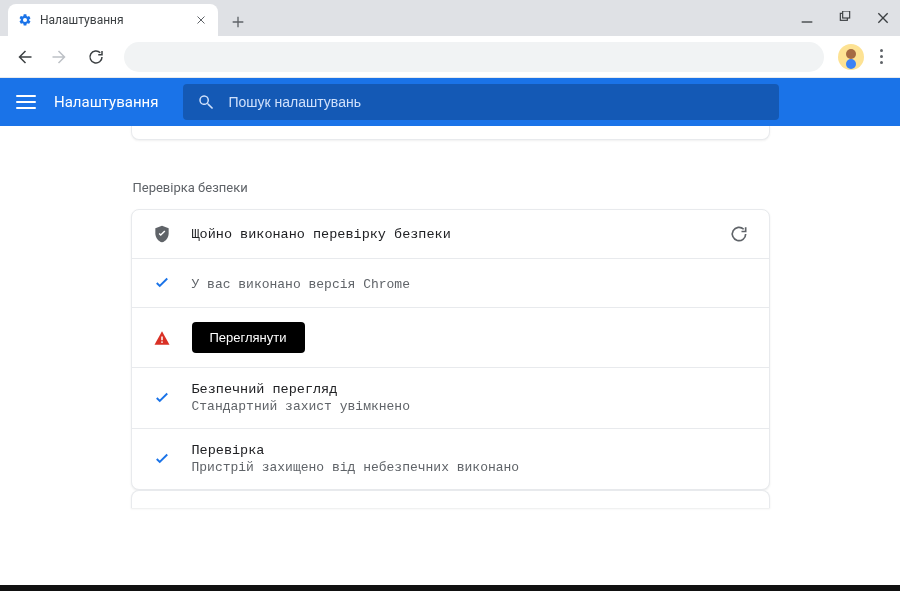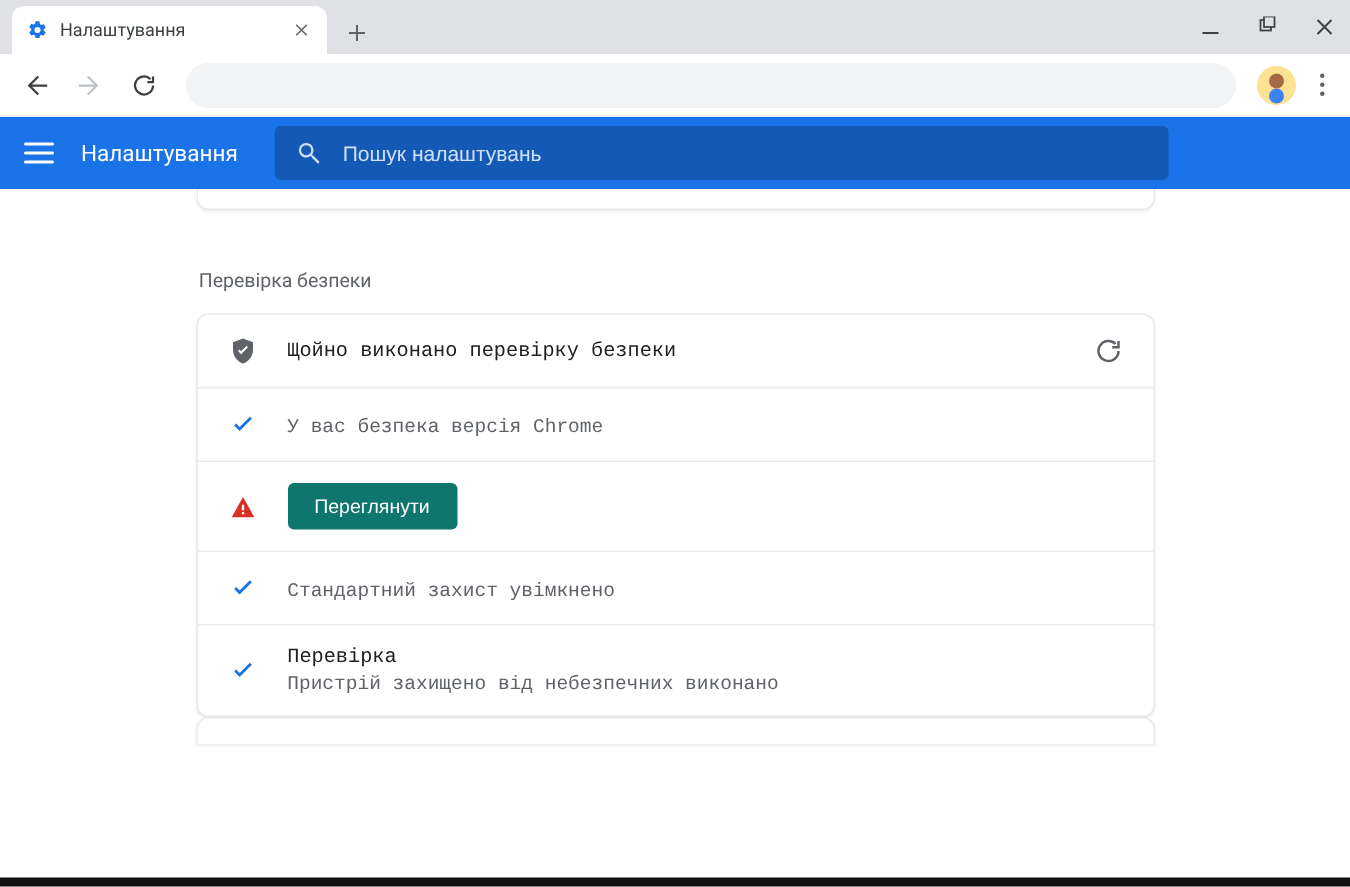--- a/index.html
+++ b/index.html
@@ -45,21 +45,21 @@
   .section-label { font-size: 13px; color: #5f6368; margin: 40px 0 14px 2px; }
 
   .card { background: #fff; border: 1px solid #e8eaed; border-radius: 8px; box-shadow: 0 1px 2px rgba(60,64,67,0.1); }
   .row { display: flex; align-items: center; padding: 14px 20px; gap: 20px; }
   .row + .row { border-top: 1px solid #e8eaed; }
   .row-icon { width: 20px; height: 20px; flex: none; display: flex; align-items: center; justify-content: center; }
   .row-body { flex: 1; font-family: Liberation Mono, monospace; }
   .row-title { font-size: 13.5px; color: #202124; }
   .row-sub { font-size: 13px; color: #5f6368; margin-top: 2px; }
   .row-action { flex: none; }
-  .btn-primary { background: #0f766e; color: #fff; border: none; border-radius: 4px; font-size: 13px; padding: 8px 18px; cursor: pointer; }
+  .btn-primary { background: #000000; color: #fff; border: none; border-radius: 4px; font-size: 13px; padding: 8px 18px; cursor: pointer; }
   .refresh { width: 20px; height: 20px; color: #5f6368; cursor: pointer; }
 
   .card-bottom-open { background: #fff; border: 1px solid #e8eaed; border-bottom: none; border-radius: 8px 8px 0 0; box-shadow: 0 1px 2px rgba(60,64,67,0.1); height: 18px; }
 
   .footer-bar { position: absolute; left: 0; bottom: 0; width: 900px; height: 6px; background: #111; }
 </style>
 </head>
 <body>
 
 <div class="titlebar">
@@ -165,21 +165,21 @@
           </div>
         </div>
 
         <div class="row">
           <div class="row-icon">
             <svg viewBox="0 0 24 24" width="18" height="18">
                 <path fill="none" stroke="#1a73e8" stroke-width="2.5" d="m5 12 4 4 10-10"></path>
               </svg>
           </div>
           <div class="row-body">
-            <div class="row-sub">У вас безпека версія Chrome</div>
+            <div class="row-sub">У вас виконано версія Chrome</div>
           </div>
         </div>
 
         <div class="row">
           <div class="row-icon">
             <svg viewBox="0 0 24 24" width="18" height="18">
                 <path fill="#d93025" d="M12 3 2 21h20Z"></path>
                 <rect x="11" y="10" width="2" height="5" fill="#fff"></rect>
                 <rect x="11" y="16.5" width="2" height="2" fill="#fff"></rect>
               </svg>
@@ -189,20 +189,21 @@
           </div>
         </div>
 
         <div class="row">
           <div class="row-icon">
             <svg viewBox="0 0 24 24" width="18" height="18">
                 <path fill="none" stroke="#1a73e8" stroke-width="2.5" d="m5 12 4 4 10-10"></path>
               </svg>
           </div>
           <div class="row-body">
+            <div class="row-title">Безпечний перегляд</div>
             <div class="row-sub">Стандартний захист увімкнено</div>
           </div>
         </div>
 
         <div class="row">
           <div class="row-icon">
             <svg viewBox="0 0 24 24" width="18" height="18">
                 <path fill="none" stroke="#1a73e8" stroke-width="2.5" d="m5 12 4 4 10-10"></path>
               </svg>
           </div>

